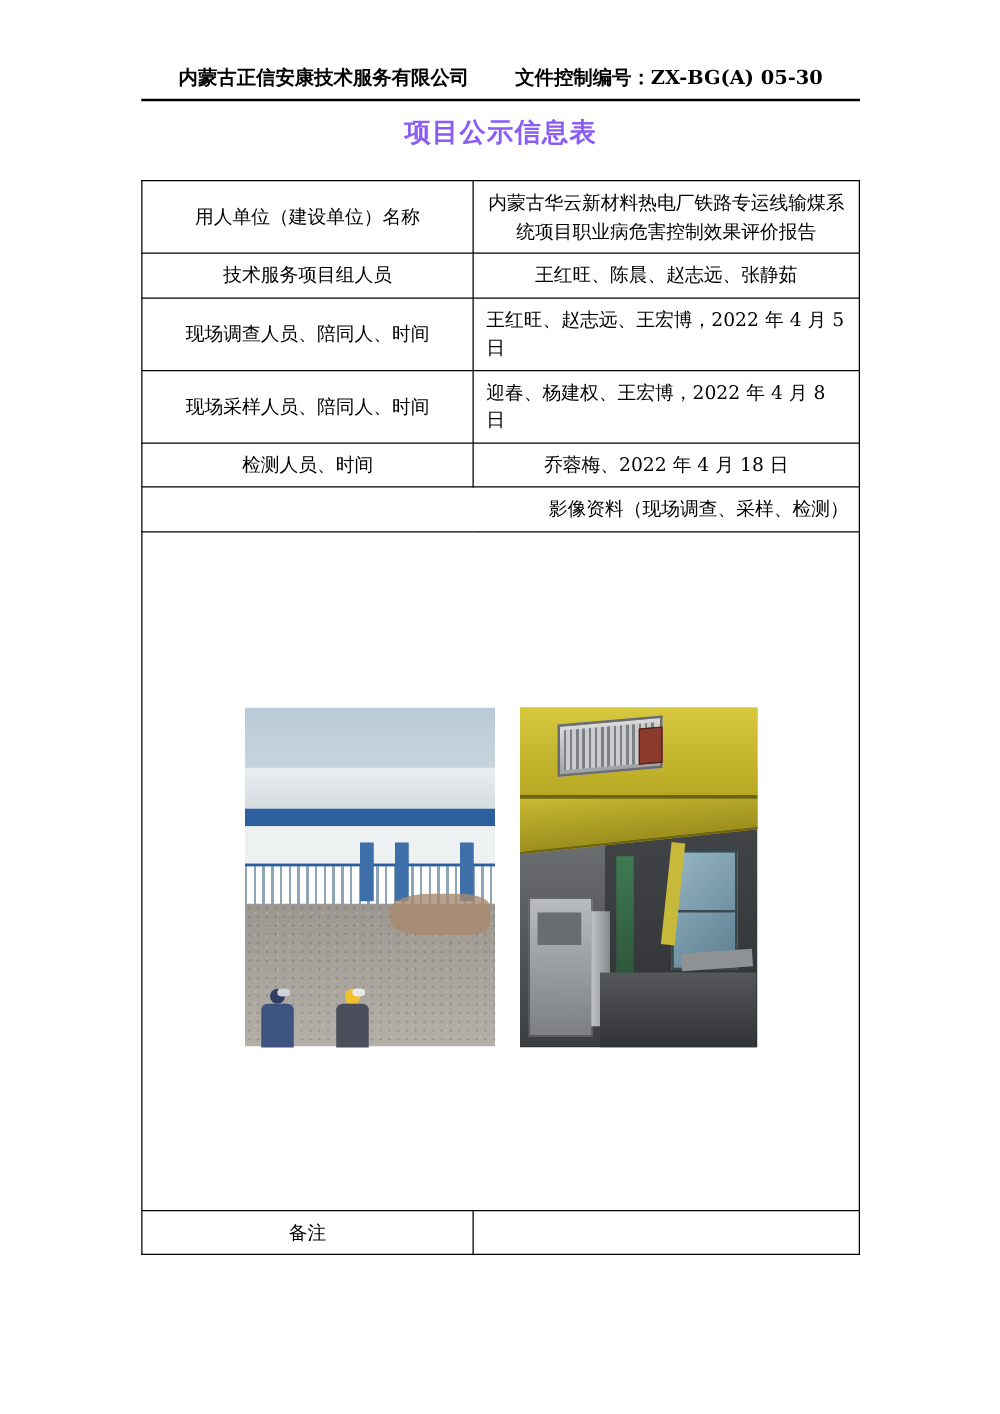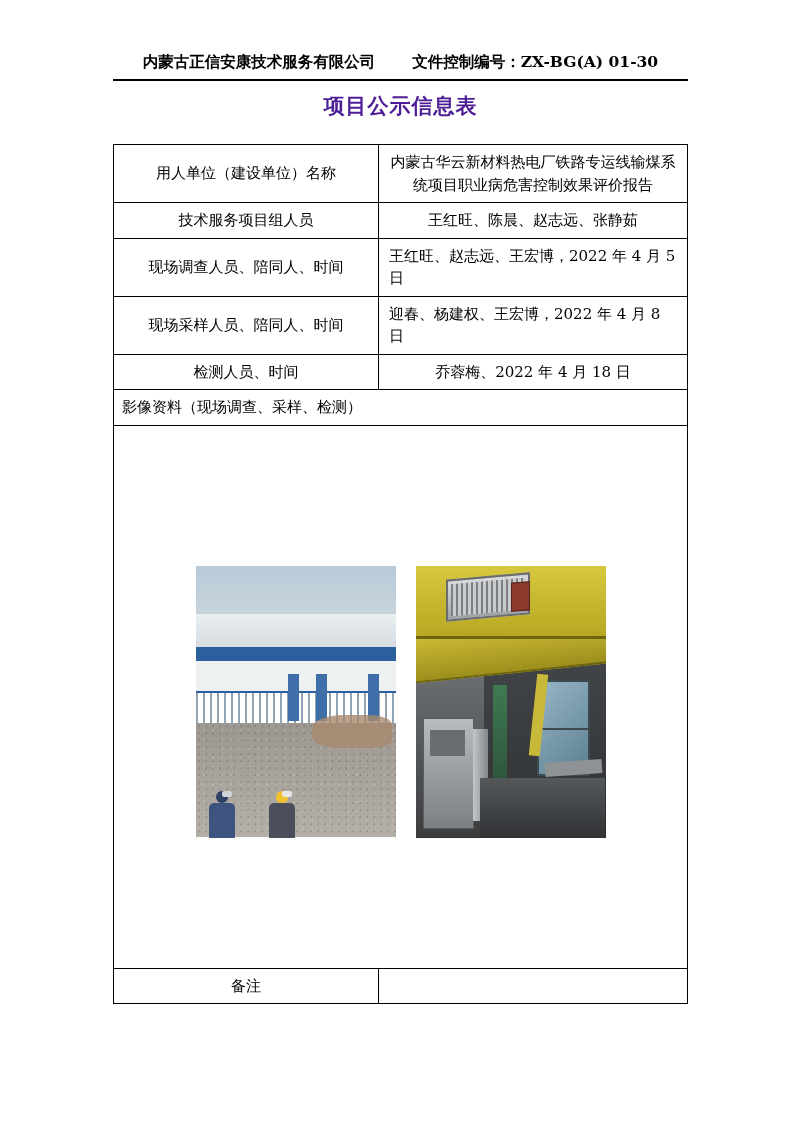--- a/index.html
+++ b/index.html
@@ -45,21 +45,21 @@
   .doc-title {
     position: absolute;
     left: 113px;
     top: 92px;
     width: 575px;
     text-align: center;
     font-family: "DejaVu Serif", "Liberation Serif", serif;
     font-weight: bold;
     font-size: 21px;
     letter-spacing: 1px;
-    color: #4c1d95;
+    color: #8b5cf6;
   }
   table.info {
     position: absolute;
     left: 113px;
     top: 144px;
     width: 575px;
     border-collapse: collapse;
     table-layout: fixed;
     font-family: "DejaVu Serif", "Liberation Serif", serif;
   }
@@ -76,21 +76,21 @@
     width: 248px;
   }
   td.value {
     text-align: center;
   }
   td.value.left-ind {
     text-align: left;
     padding-left: 10px;
   }
   td.media-head {
-    text-align: left;
+    text-align: right;
     font-size: 15px;
     padding: 6px 0;
   }
   td.media-body {
     height: 530px;
     vertical-align: top;
     padding: 0;
   }
   td.remark-label {
     text-align: center;
@@ -276,21 +276,21 @@
   }
 </style>
 </head>
 <body>
 
 <div class="page">
 
   <div class="header">
     <span>内蒙古正信安康技术服务有限公司</span>
     <span class="gap"></span>
-    <span>文件控制编号：</span><span>ZX-BG(A) 01-30</span>
+    <span>文件控制编号：</span><span>ZX-BG(A) 05-30</span>
   </div>
   <div class="header-rule"></div>
 
   <div class="doc-title">项目公示信息表</div>
 
   <table class="info">
     <tbody>
       <tr>
         <td class="label">用人单位（建设单位）名称</td>
         <td class="value">内蒙古华云新材料热电厂铁路专运线输煤系统项目职业病危害控制效果评价报告</td>

